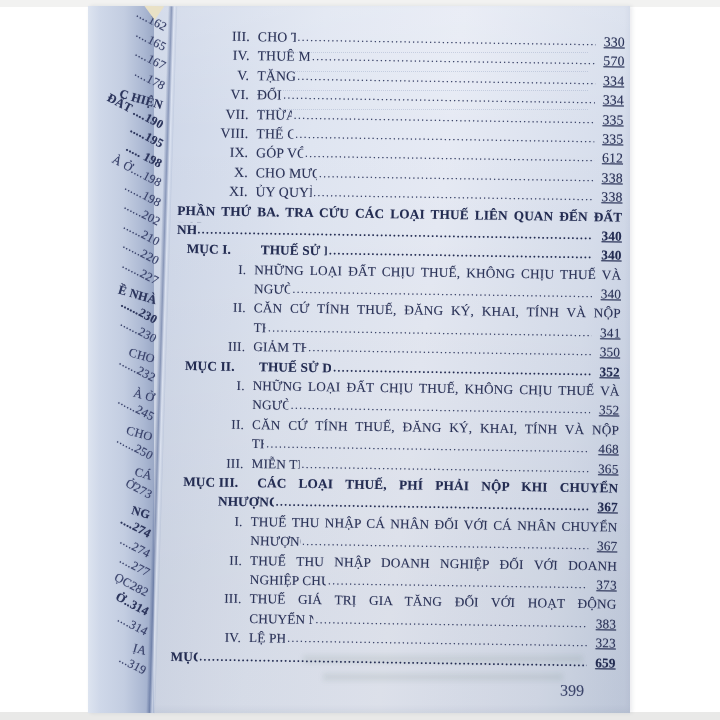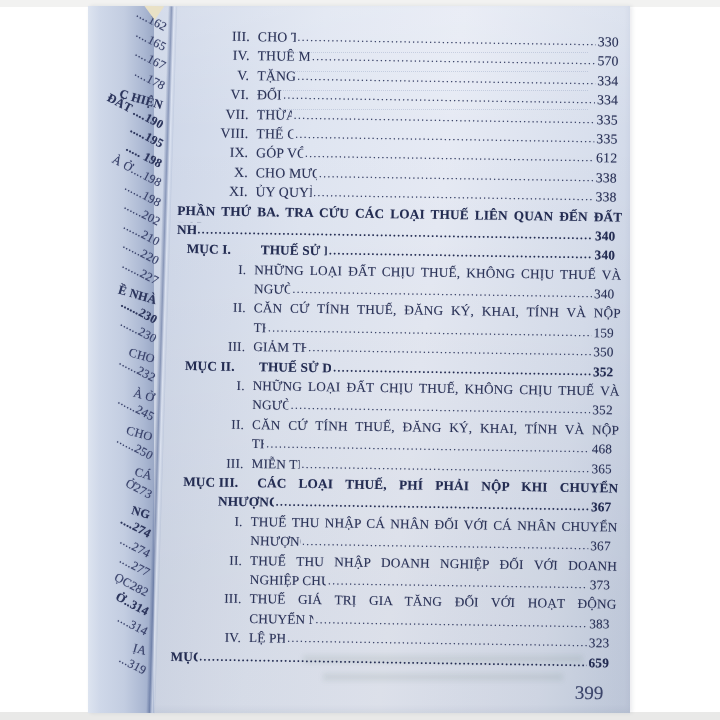--- a/index.html
+++ b/index.html
@@ -41,24 +41,24 @@
   .l.item{font-size:13.7px;}
   .l .lab{flex:0 0 78px;text-align:right;padding-right:8px;box-sizing:border-box;white-space:nowrap;}
   .l.section .lab{flex-basis:84px;text-align:left;padding-left:10px;padding-right:0;}
   .l.cont{padding-left:78px;}
   .l.seccont{padding-left:45px;}
   .l .txt{white-space:nowrap;overflow:hidden;}
   .l.j .txt{flex:1;white-space:normal;text-align:justify;text-align-last:justify;height:19.4px;}
   .l.b,.l.b .dots{font-weight:bold;color:#232c52;}
   .dots{flex:1 1 auto;overflow:hidden;white-space:nowrap;font-size:11px;
     letter-spacing:1.5px;color:#3a4368;margin:0 2px;transform:translateY(-1px);}
-  .pg{flex:0 0 auto;min-width:27px;white-space:nowrap;}
-
-  #folio{position:absolute;left:472px;top:676px;width:58px;text-align:center;
-    font-size:19px;color:#3c456b;text-shadow:0 0 .7px rgba(60,69,107,.4);
+  .pg{flex:0 0 auto;min-width:27px;text-align:right;white-space:nowrap;text-decoration:underline;}
+
+  #folio{position:absolute;left:472px;top:676px;width:58px;
+    font-size:16px;color:#3c456b;text-shadow:0 0 .7px rgba(60,69,107,.4);
     transform:rotate(.8deg);}
 
   
   .gdot{position:absolute;left:170px;width:330px;border-top:1.6px dotted #7486ad;
     opacity:.28;filter:blur(.5px);}
   .gbar{position:absolute;background:rgba(100,125,112,.12);filter:blur(2.5px);height:8px;}
 </style>
 </head>
 <body>
 
@@ -191,21 +191,21 @@
         <span class="dots">............................................................................................................................................................................................................................</span>
         <span class="pg">340</span>
       </div>
       <div class="l sub j">
         <span class="lab">II.</span>
         <span class="txt">CĂN CỨ TÍNH THUẾ, ĐĂNG KÝ, KHAI, TÍNH VÀ NỘP</span>
       </div>
       <div class="l cont">
         <span class="txt">THUẾ</span>
         <span class="dots">............................................................................................................................................................................................................................</span>
-        <span class="pg">159</span>
+        <span class="pg">341</span>
       </div>
       <div class="l sub">
         <span class="lab">III.</span>
         <span class="txt">GIẢM THUẾ VÀ MIỄN THUẾ</span>
         <span class="dots">............................................................................................................................................................................................................................</span>
         <span class="pg">350</span>
       </div>
       <div class="l section b">
         <span class="lab">MỤC II.</span>
         <span class="txt">THUẾ SỬ DỤNG ĐẤT PHI NÔNG NGHIỆP</span>

